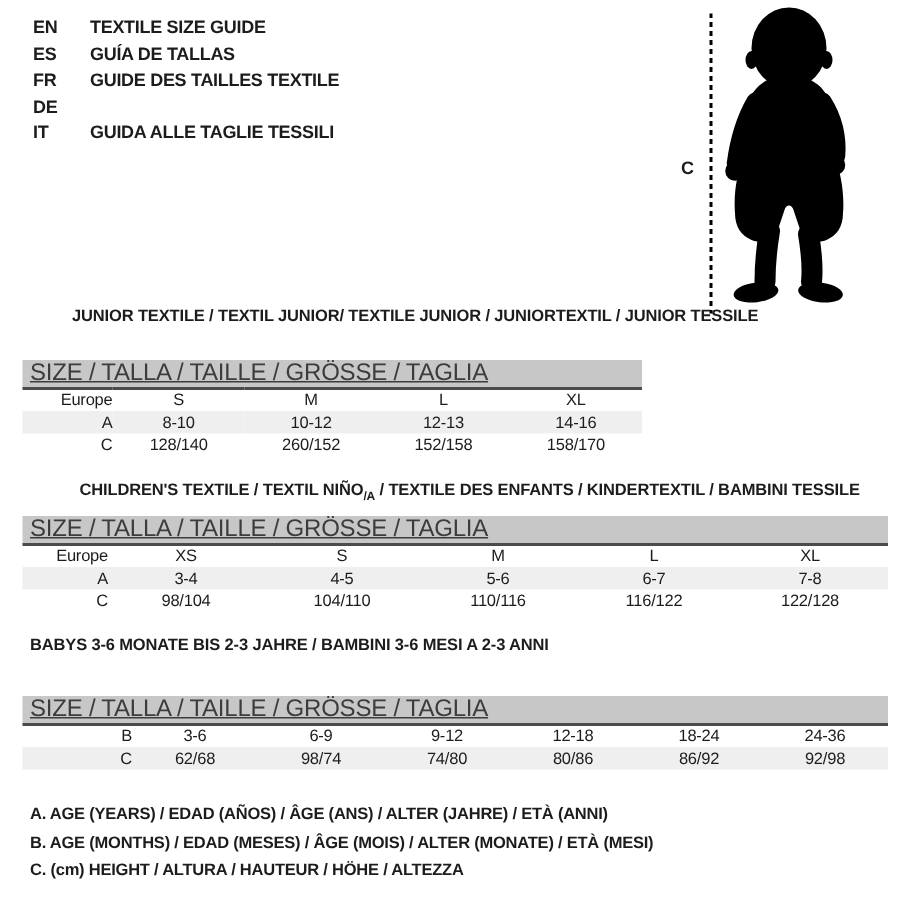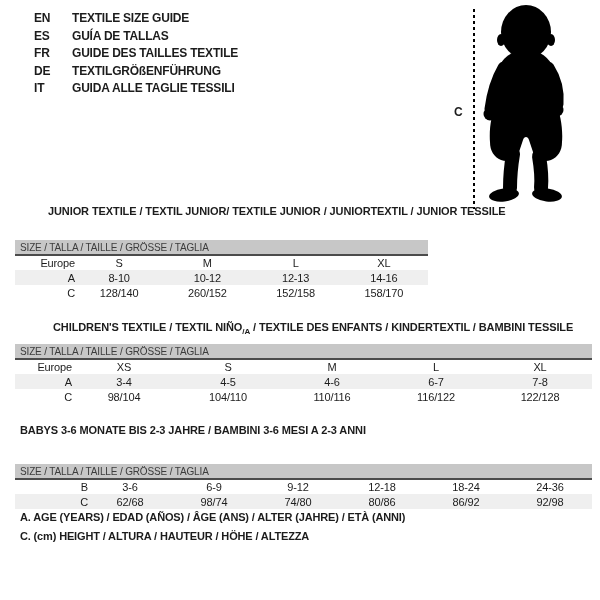--- a/index.html
+++ b/index.html
@@ -8,21 +8,21 @@
   }
   *{box-sizing:border-box; margin:0; padding:0;}
   html,body{width:600px;height:600px;background:#fff;}
   body{font-family:"Liberation Sans", sans-serif; color:var(--text);}
   .canvas{position:relative;width:600px;height:600px;background:#fff;overflow:hidden;}
 
   
   .lang-list{position:absolute;left:22px;top:10px;font-size:12px;font-weight:bold;
              line-height:17.5px;letter-spacing:-0.2px;}
   .lang-row{display:flex;}
-  .lang-code{width:38px;flex:0 0 38px;margin-left:12px;}
+  .lang-code{width:38px;flex:0 0 38px;}
 
   
   .dash-line{position:absolute;left:473px;top:9px;width:2px;height:200px;
              background:repeating-linear-gradient(to bottom,var(--silhouette) 0 3px,transparent 3px 6px);}
   .c-label{position:absolute;left:454px;top:105px;font-size:12px;font-weight:bold;}
   .baby{position:absolute;left:478px;top:4px;width:96px;height:202px;}
   .baby .fill{fill:var(--silhouette);}
   .baby .stroke{stroke:var(--silhouette);fill:none;stroke-linecap:round;}
 
   
@@ -32,25 +32,25 @@
   .sec-title sub{font-size:8px;}
 
   
   .size-table{position:absolute;left:15px;border-collapse:collapse;table-layout:fixed;
               font-size:11px;letter-spacing:-0.15px;}
   .tb1{top:240px;width:413px;} .tb2{top:344px;width:577px;} .tb3{top:464px;width:577px;}
   .size-table td{height:15px;text-align:center;padding:0;vertical-align:middle;white-space:nowrap;}
   .size-table td.rowlabel{text-align:right;padding-left:5px;}
   .size-table tr.alt{background:var(--alt-row-bg);}
   .size-bar{background:var(--size-bar-bg);color:var(--size-bar-text);text-align:left !important;
-            padding-left:5px !important;height:16px;font-size:10px;
-            border-bottom:2px solid var(--rule);}
-
-  
-  .notes{position:absolute;left:20px;top:508px;font-size:11px;font-weight:bold;
+            padding-left:5px !important;height:16px;font-size:16px;
+            border-bottom:2px solid var(--rule);text-decoration:underline;}
+
+  
+  .notes{position:absolute;left:20px;top:534px;font-size:11px;font-weight:bold;
          line-height:18.5px;letter-spacing:-0.15px;}
 </style>
 </head>
 <body>
 
 <div class="canvas">
 
   <div class="lang-list">
     <div class="lang-row">
       <span class="lang-code">EN</span>
@@ -59,21 +59,20 @@
     <div class="lang-row">
       <span class="lang-code">ES</span>
       <span class="lang-label">GUÍA DE TALLAS</span>
     </div>
     <div class="lang-row">
       <span class="lang-code">FR</span>
       <span class="lang-label">GUIDE DES TAILLES TEXTILE</span>
     </div>
     <div class="lang-row">
       <span class="lang-code">DE</span>
-      <span class="lang-label">TEXTILGRÖßENFÜHRUNG</span>
     </div>
     <div class="lang-row">
       <span class="lang-code">IT</span>
       <span class="lang-label">GUIDA ALLE TAGLIE TESSILI</span>
     </div>
   </div>
 
   <div class="dash-line"></div>
   <div class="c-label">C</div>
   <svg class="baby" viewBox="0 0 96 202" aria-hidden="true">
@@ -148,21 +147,21 @@
         <td>XS</td>
         <td>S</td>
         <td>M</td>
         <td>L</td>
         <td>XL</td>
       </tr>
       <tr class="alt">
         <td class="rowlabel">A</td>
         <td>3-4</td>
         <td>4-5</td>
-        <td>4-6</td>
+        <td>5-6</td>
         <td>6-7</td>
         <td>7-8</td>
       </tr>
       <tr>
         <td class="rowlabel">C</td>
         <td>98/104</td>
         <td>104/110</td>
         <td>110/116</td>
         <td>116/122</td>
         <td>122/128</td>
@@ -203,16 +202,17 @@
         <td>74/80</td>
         <td>80/86</td>
         <td>86/92</td>
         <td>92/98</td>
       </tr>
     </tbody>
   </table>
 
   <div class="notes">
     <div>A. AGE (YEARS) / EDAD (AÑOS) / ÂGE (ANS) / ALTER (JAHRE) / ETÀ (ANNI)</div>
+    <div>B. AGE (MONTHS) / EDAD (MESES) / ÂGE (MOIS) / ALTER (MONATE) / ETÀ (MESI)</div>
     <div>C. (cm) HEIGHT / ALTURA / HAUTEUR / HÖHE / ALTEZZA</div>
   </div>
 
 </div>
 
 </body></html>

